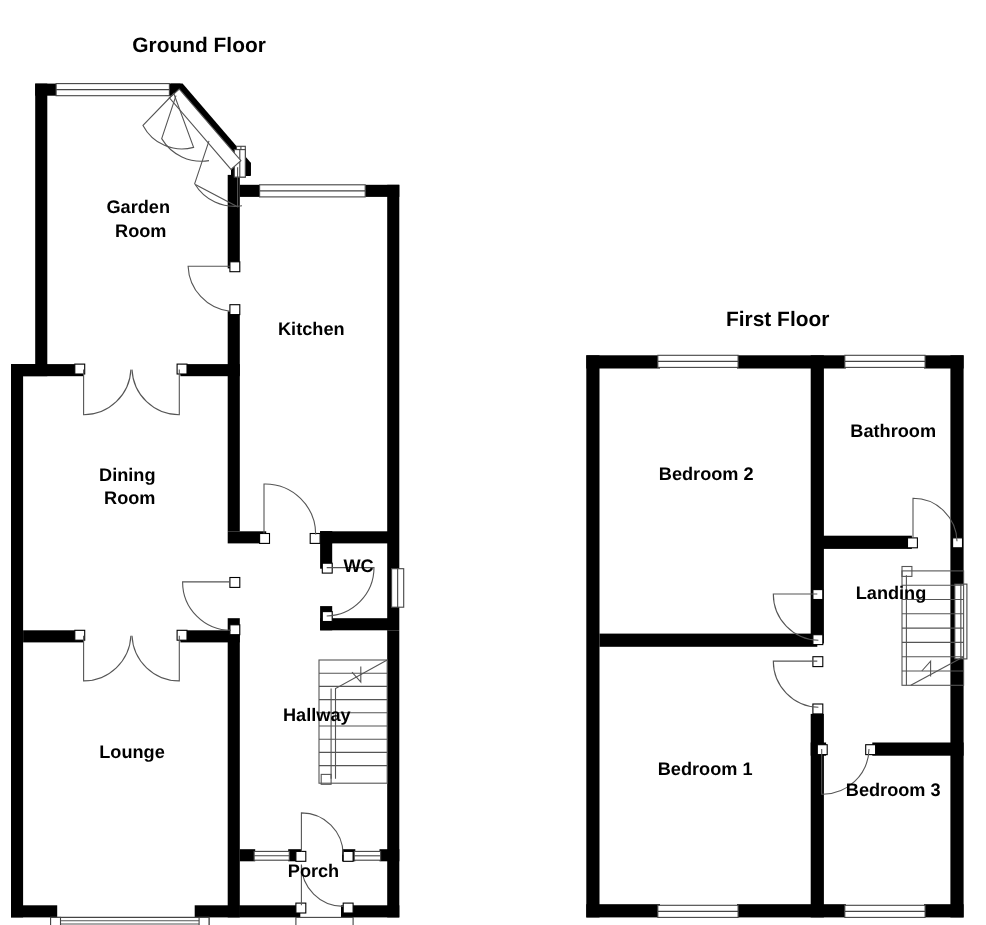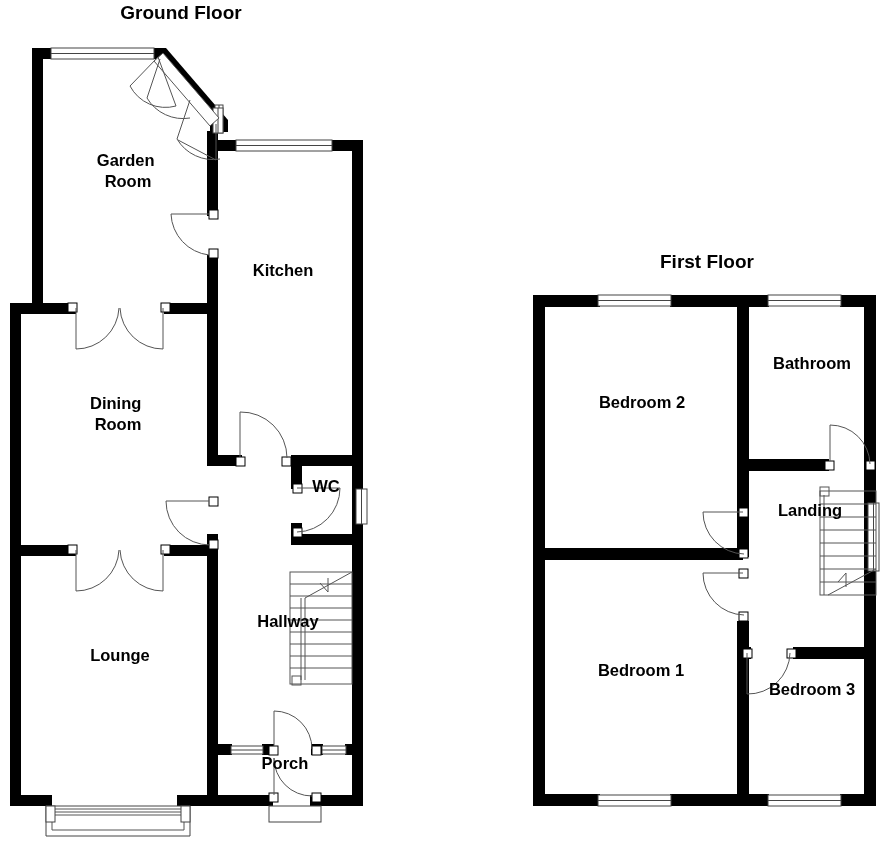--- a/index.html
+++ b/index.html
@@ -11,20 +11,21 @@
     width: 896px;
     height: 841px;
     font-family: "Liberation Sans", sans-serif;
     overflow: hidden;
     position: relative;
   }
   #plan-root {
     position: relative;
     width: 896px;
     height: 711px;
+    margin-top: 28px;
   }
   svg.floorplan {
     position: absolute;
     top: 0;
     left: 0;
     width: 896px;
     height: 841px;
     display: block;
   }
   .wall      { fill: #000000; stroke: none; }

